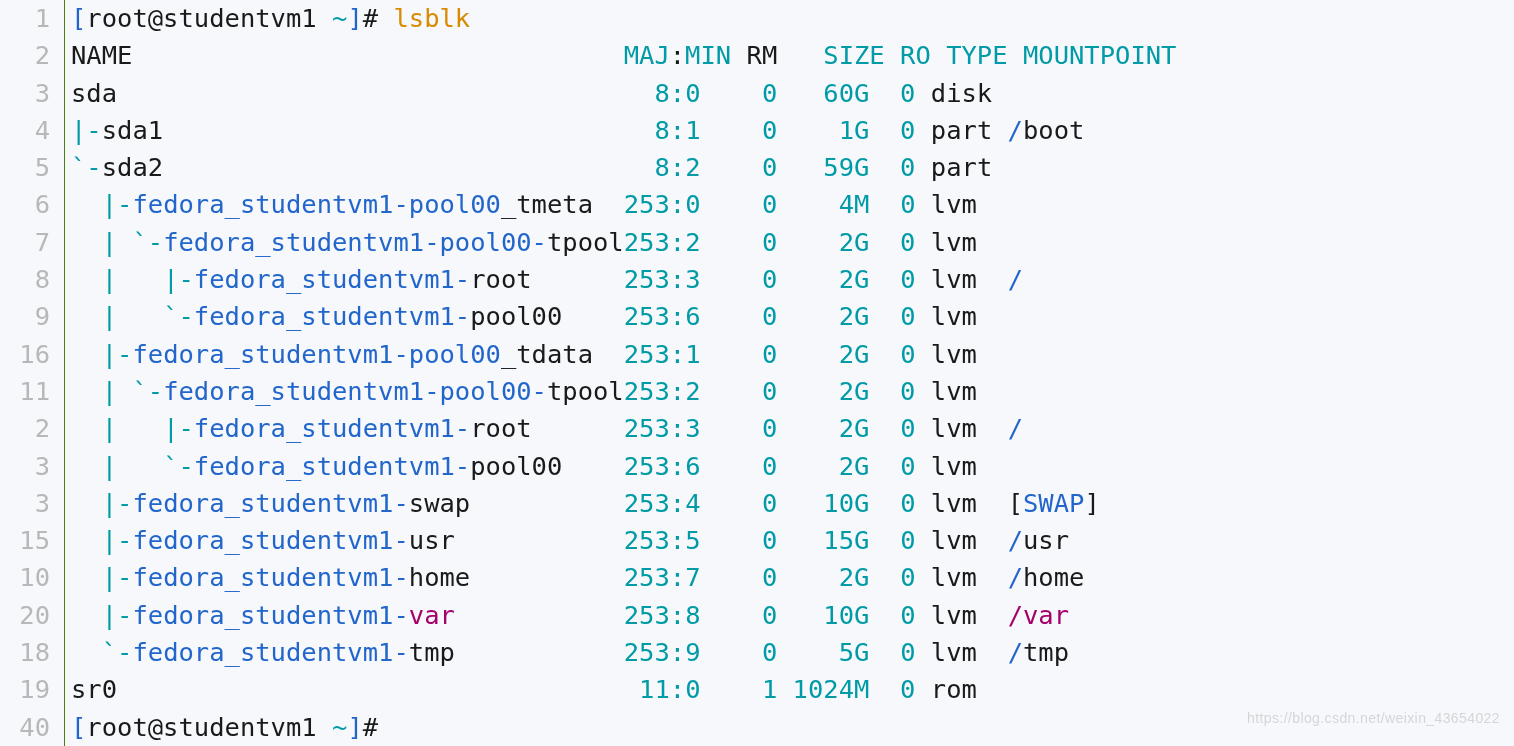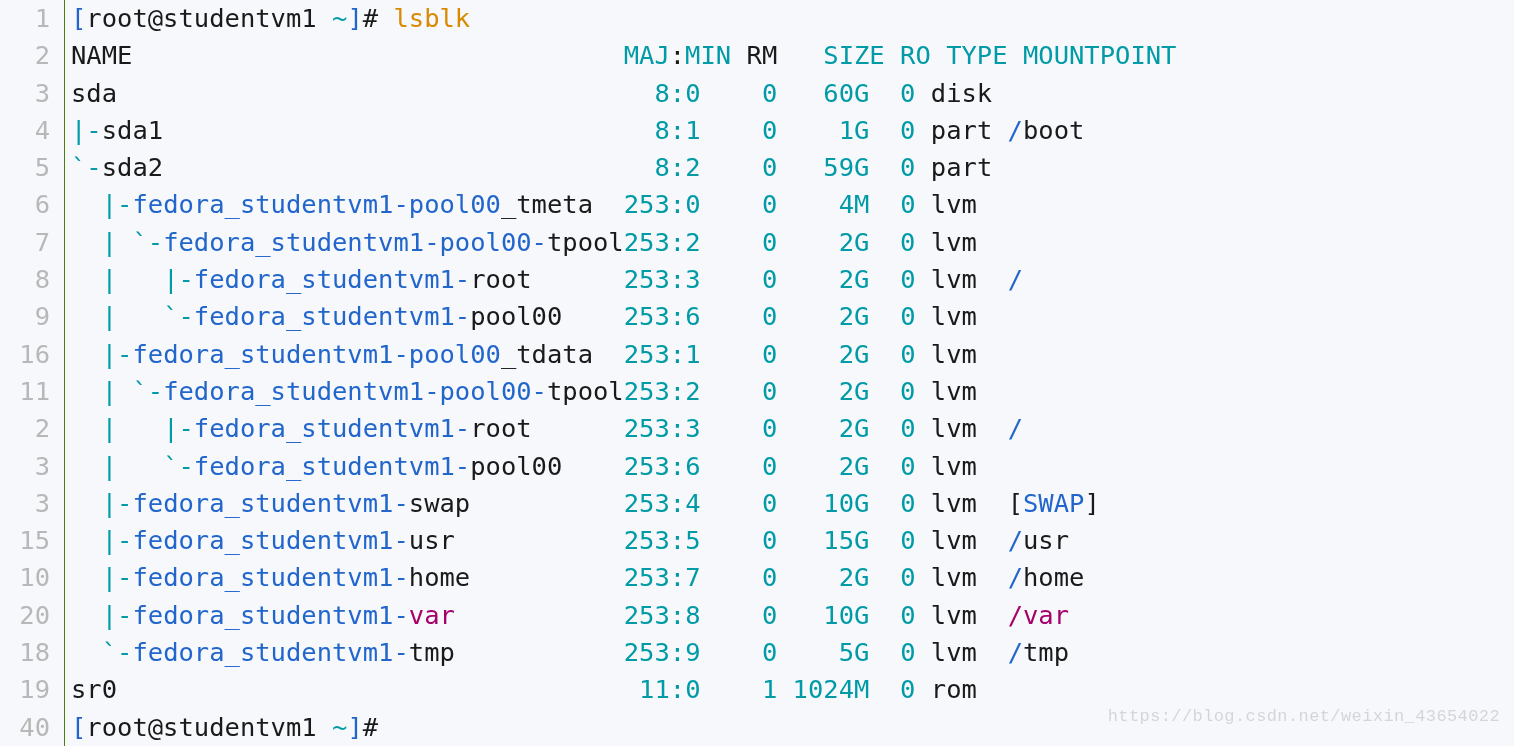--- a/index.html
+++ b/index.html
@@ -7,21 +7,21 @@
   .gutter{width:64px;text-align:right;color:#b8b8b8;background:#f6f8fb;user-select:none;padding-top:0}
   .gutter div{padding-right:14px}
   .code{flex:1;white-space:pre;background:#f6f8fb;color:#1a1a1a;border-left:1px solid #4d7c0f;padding-left:6px}
   .code .row{height:37.3px}
   .c-bracket{color:#2266cc}
   .c-cmd{color:#d98a00}
   .c-teal{color:#009ba6}      
   .c-plain{color:#1a1a1a}
   .c-blue{color:#2266cc}
   .c-var{color:#a6006b;font-weight:normal}
-  .watermark{position:fixed;right:14px;bottom:20px;font-family:Liberation Mono, monospace;font-size:17px;color:rgba(150,150,150,.35);letter-spacing:.4px}
+  .watermark{position:fixed;right:14px;bottom:20px;font-family:Liberation Sans, sans-serif;font-size:14px;color:rgba(150,150,150,.35);letter-spacing:.4px}
 </style>
 </head>
 <body>
 
 <div class="editor">
   <div class="gutter" id="gutter">
       <div>1</div>
       <div>2</div>
       <div>3</div>
       <div>4</div>

